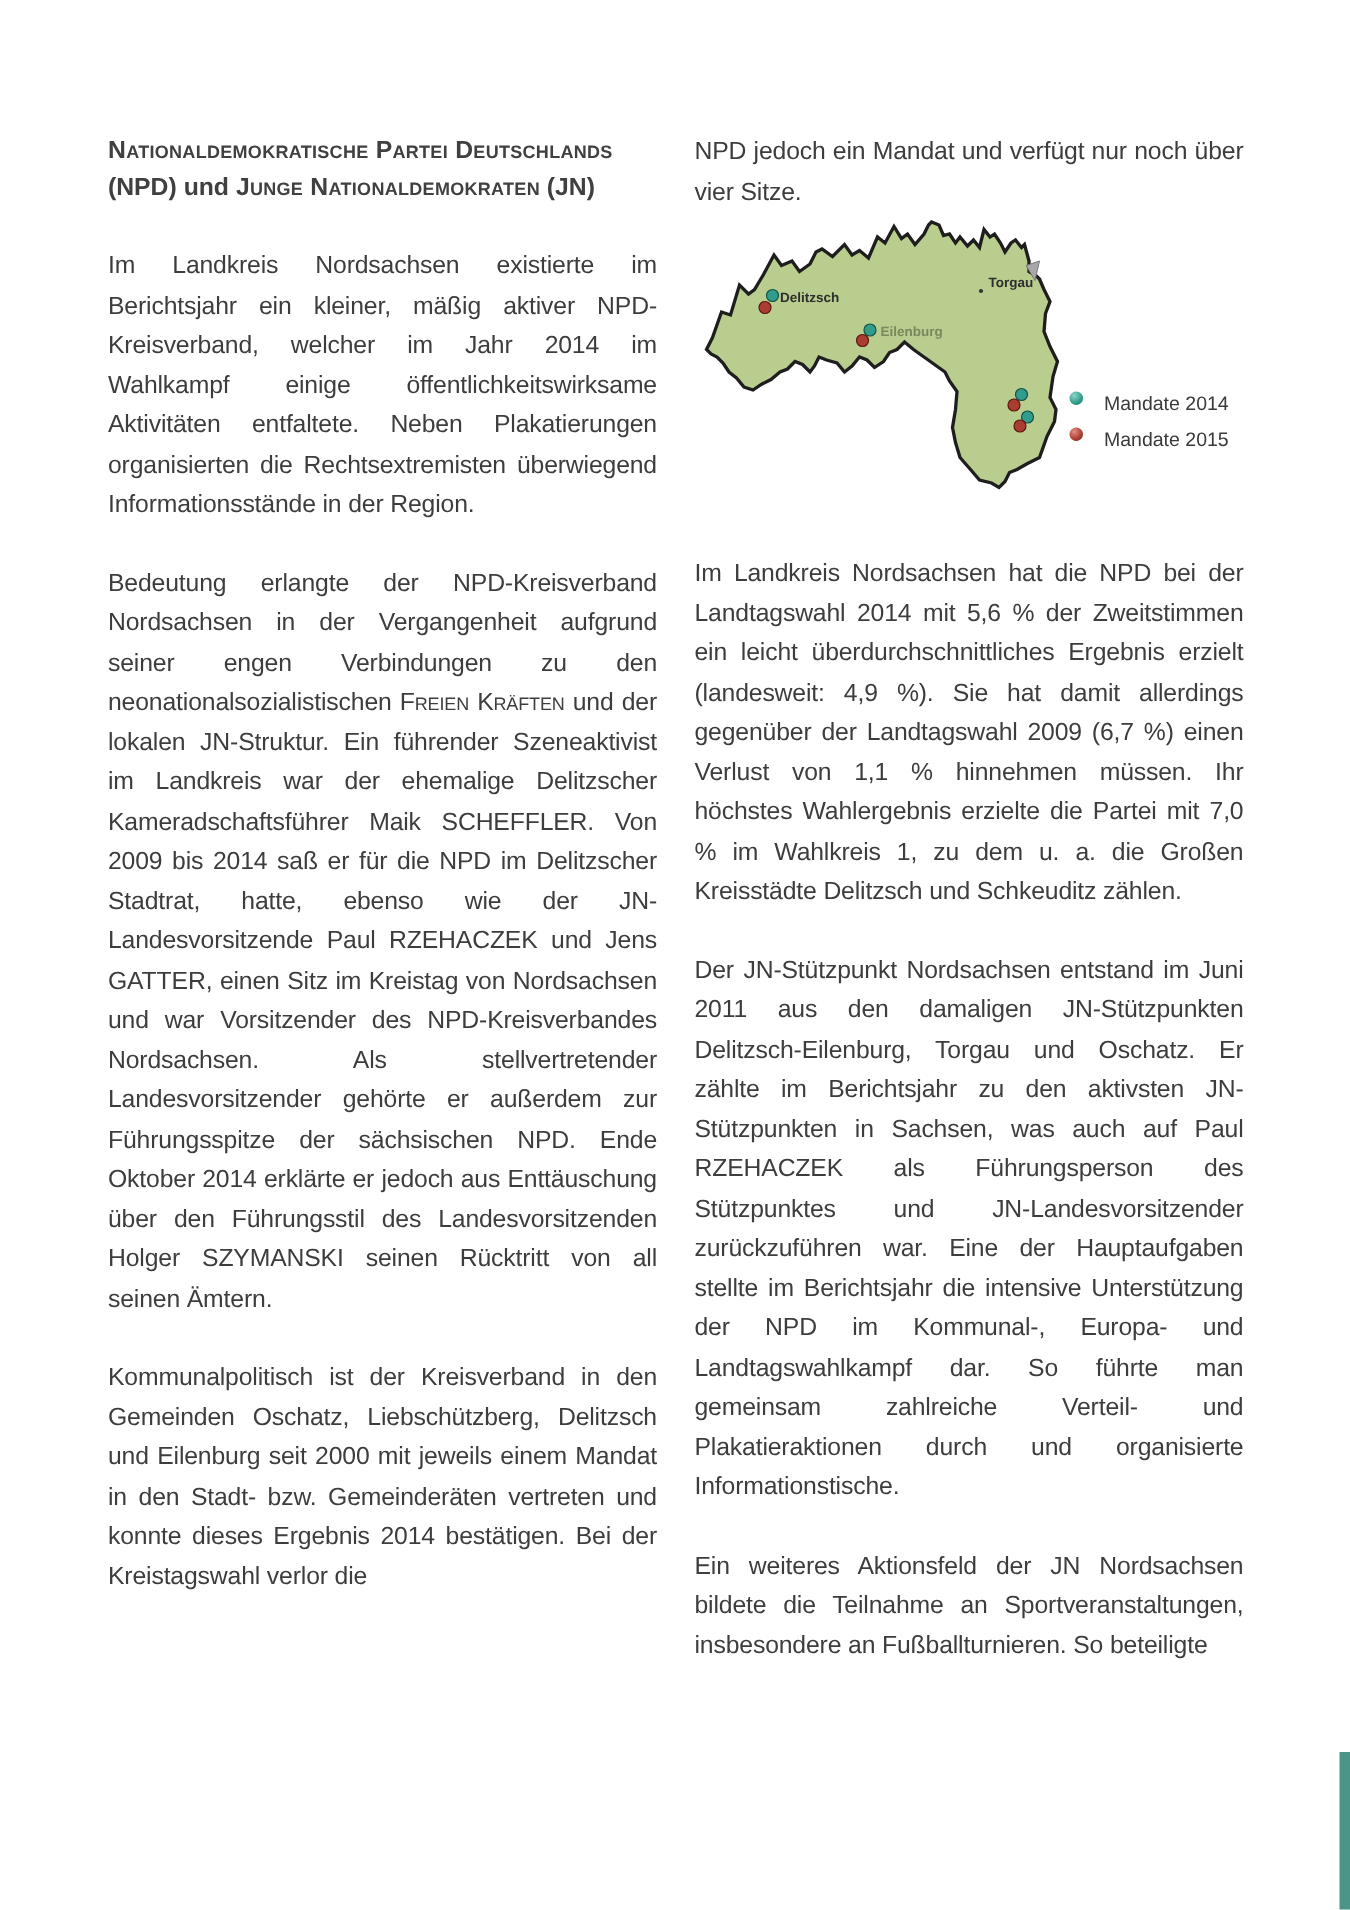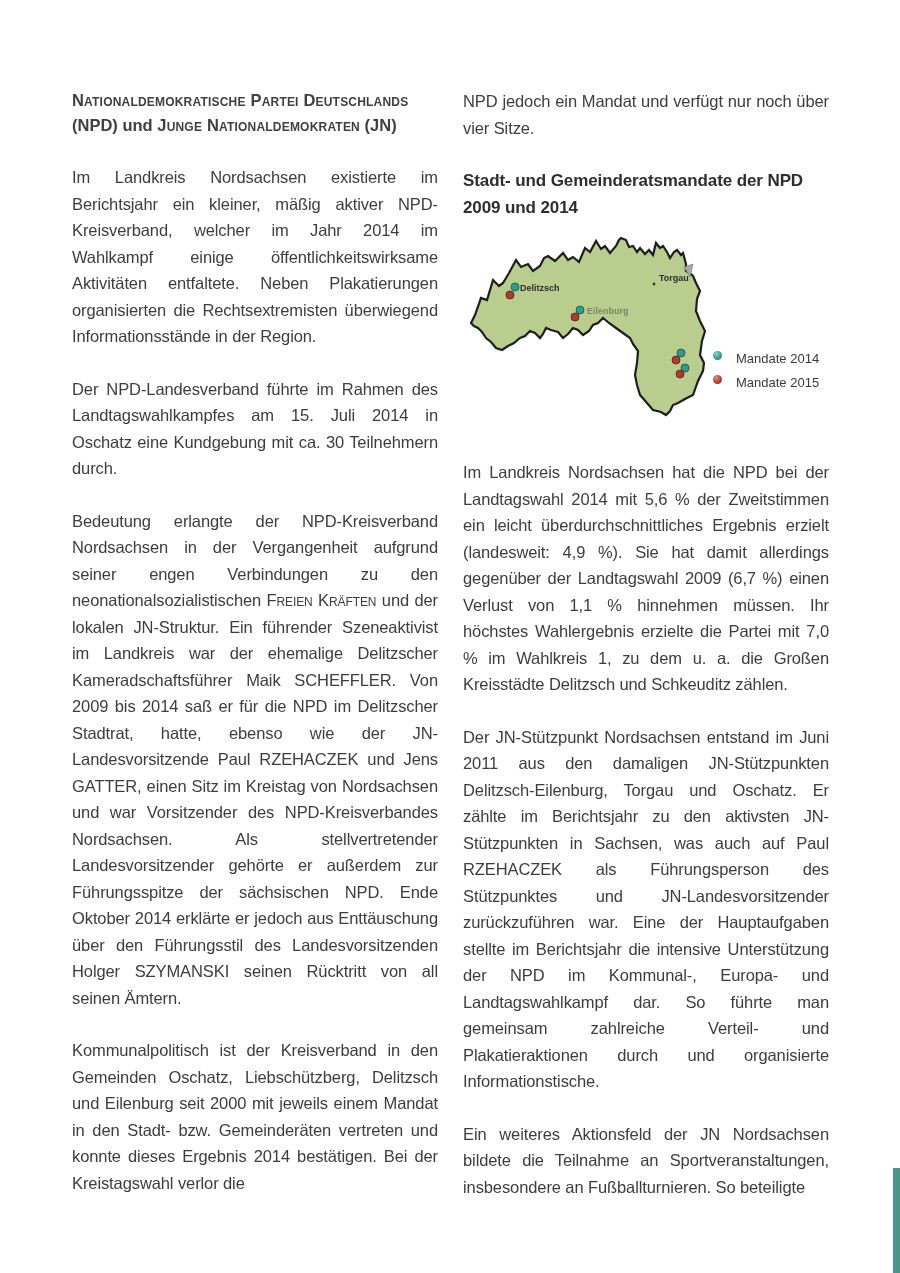--- a/index.html
+++ b/index.html
@@ -53,29 +53,27 @@
   <div class="heading">
     <span class="sc">Nationaldemokratische Partei Deutschlands</span>
     <span>(NPD)</span>
     <span>und</span>
     <span class="sc">Junge Nationaldemokraten</span>
     <span>(JN)</span>
   </div>
 
   <div class="col col-left">
     <p class="body">Im Landkreis Nordsachsen existierte im Berichtsjahr ein kleiner, mäßig aktiver NPD-Kreisverband, welcher im Jahr 2014 im Wahlkampf einige öffentlichkeitswirksame Aktivitäten entfaltete. Neben Plakatierungen organisierten die Rechtsextremisten überwiegend Informationsstände in der Region.</p>
-    <p class="body">Der NPD-Landesverband führte im Rahmen des Landtagswahlkampfes am 15. Juli 2014 in Oschatz eine Kundgebung mit ca. 30 Teilnehmern durch.</p>
     <p class="body"><span>Bedeutung erlangte der NPD-Kreisverband Nordsachsen in der Vergangenheit aufgrund seiner engen Verbindungen zu den neonationalsozialistischen </span><span class="sc-inline">Freien Kräften</span><span> und der lokalen JN-Struktur. Ein führender Szeneaktivist im Landkreis war der ehemalige Delitzscher Kameradschaftsführer Maik SCHEFFLER. Von 2009 bis 2014 saß er für die NPD im Delitzscher Stadtrat, hatte, ebenso wie der JN-Landesvorsitzende Paul RZEHACZEK und Jens GATTER, einen Sitz im Kreistag von Nordsachsen und war Vorsitzender des NPD-Kreisverbandes Nordsachsen. Als stellvertretender Landesvorsitzender gehörte er außerdem zur Führungsspitze der sächsischen NPD. Ende Oktober 2014 erklärte er jedoch aus Enttäuschung über den Führungsstil des Landesvorsitzenden Holger SZYMANSKI seinen Rücktritt von all seinen Ämtern.</span></p>
     <p class="body">Kommunalpolitisch ist der Kreisverband in den Gemeinden Oschatz, Liebschützberg, Delitzsch und Eilenburg seit 2000 mit jeweils einem Mandat in den Stadt- bzw. Gemeinderäten vertreten und konnte dieses Ergebnis 2014 bestätigen. Bei der Kreistagswahl verlor die</p>
   </div>
 
   <div class="col col-right">
     <p class="body" style="margin-bottom:0;">NPD jedoch ein Mandat und verfügt nur noch über vier Sitze.</p>
 
-    <h2 class="fig-heading">Stadt- und Gemeinderatsmandate der NPD 2009 und 2014</h2>
 
     <div class="figure">
       <svg class="map-svg" width="366" height="212" viewBox="0 0 366 212">
 
         <polygon points="8,92 12,84 18,67 24,69 30,49 36,55 40,52 46,42 53,29 58,36 65,33 70,40 77,35 81,27 85,25 92,30 100,22 105,29 110,26 116,31 122,17 127,21 133,10 138,18 142,15 147,22 153,15 156,9 158,7 163,9 166,16 170,15 174,21 177,17 182,23 186,19 190,24 193,12 197,17 200,15 204,21 207,27 211,21 214,19 218,24 220,22 223,33 223,40 228,43 230,45 233,52 237,60 234,68 233,80 237,90 242,100 239,110 237,124 241,132 240,140 235,150 230,164 222,168 215,172 210,174 207,180 203,184 198,181 190,179 184,172 177,164 174,154 172,144 174,132 175,120 170,113 167,107 160,102 153,97 146,92 140,87 135,92 130,94 126,100 120,104 115,99 110,97 105,103 100,107 95,101 88,99 83,97 80,103 77,107 72,102 67,100 62,105 57,107 51,112 45,115 39,119 33,117 28,111 23,107 19,101 15,97 11,95" fill="#b8cd8e" stroke="#1e1e1e" stroke-width="2.2" stroke-linejoin="miter"></polygon>
 
         <polygon points="221,36 230,33 227,46" fill="#a8a8a8" stroke="#6f6f6f" stroke-width="0.6"></polygon>
 
         <circle cx="52" cy="56" r="4" fill="#2f9c8c" stroke="#145348" stroke-width="0.8"></circle>
         <circle cx="47" cy="64" r="4" fill="#ab3c32" stroke="#5e1812" stroke-width="0.8"></circle>

